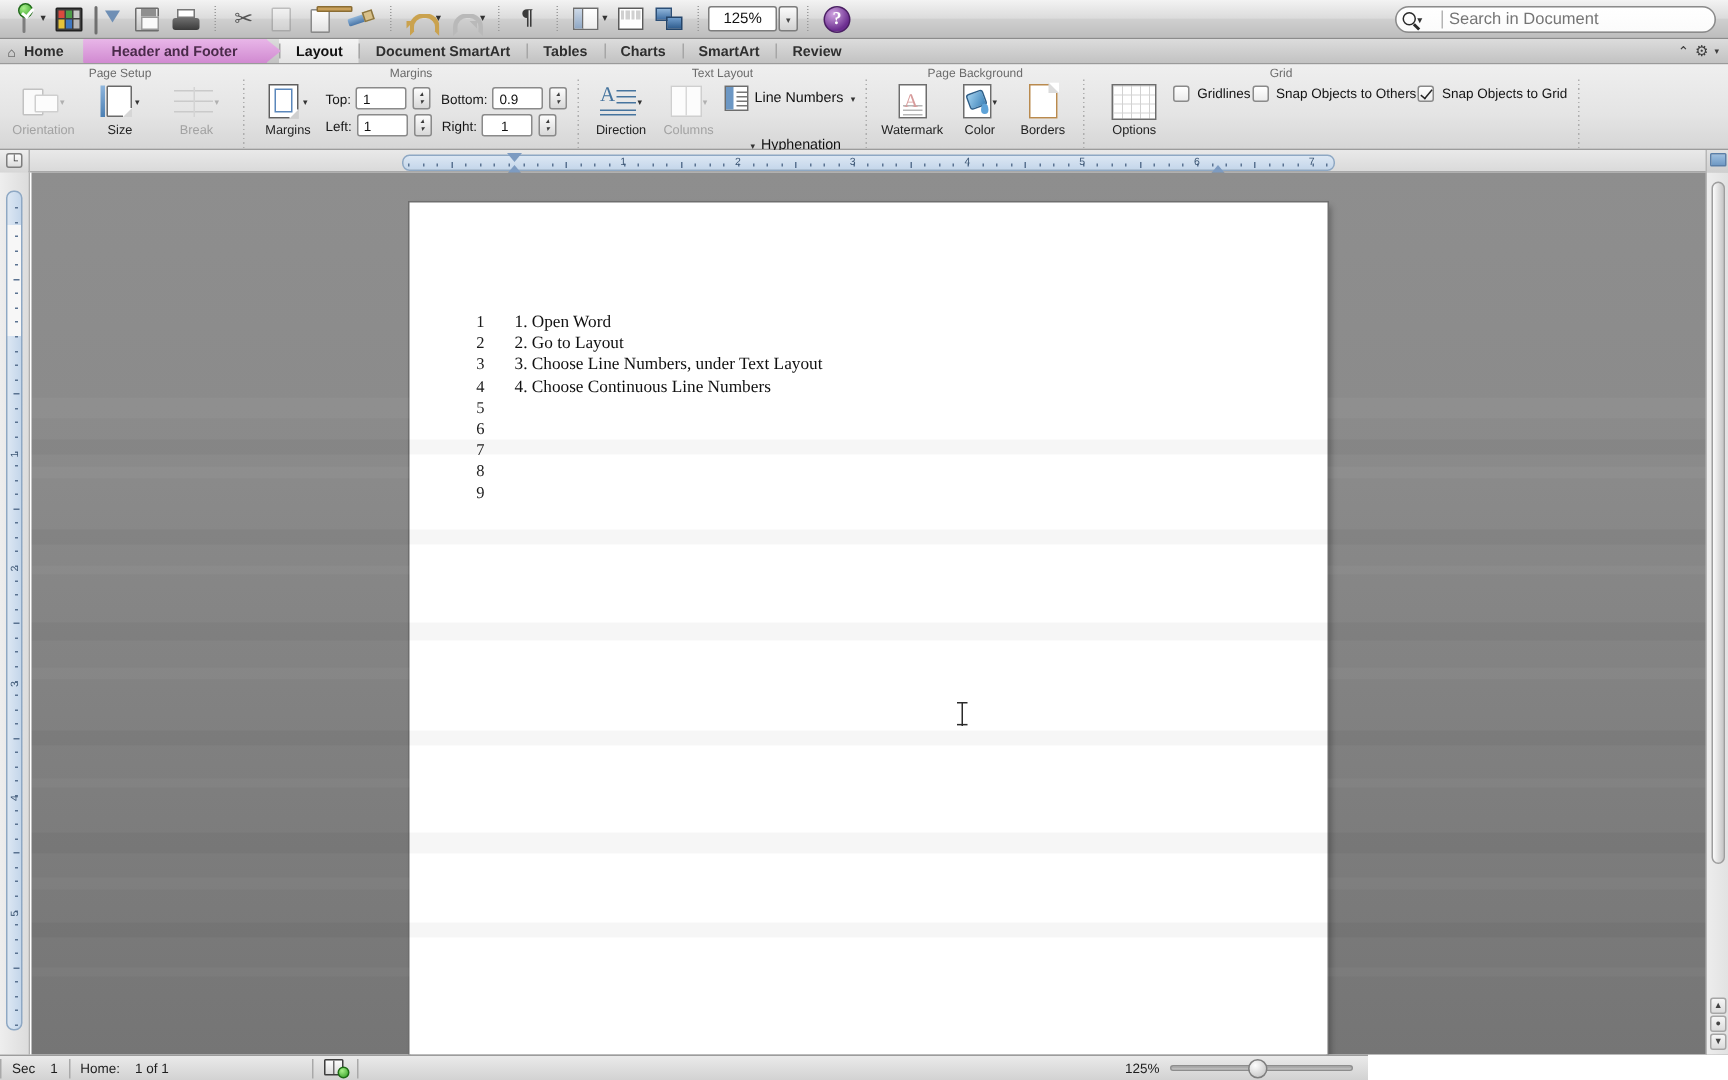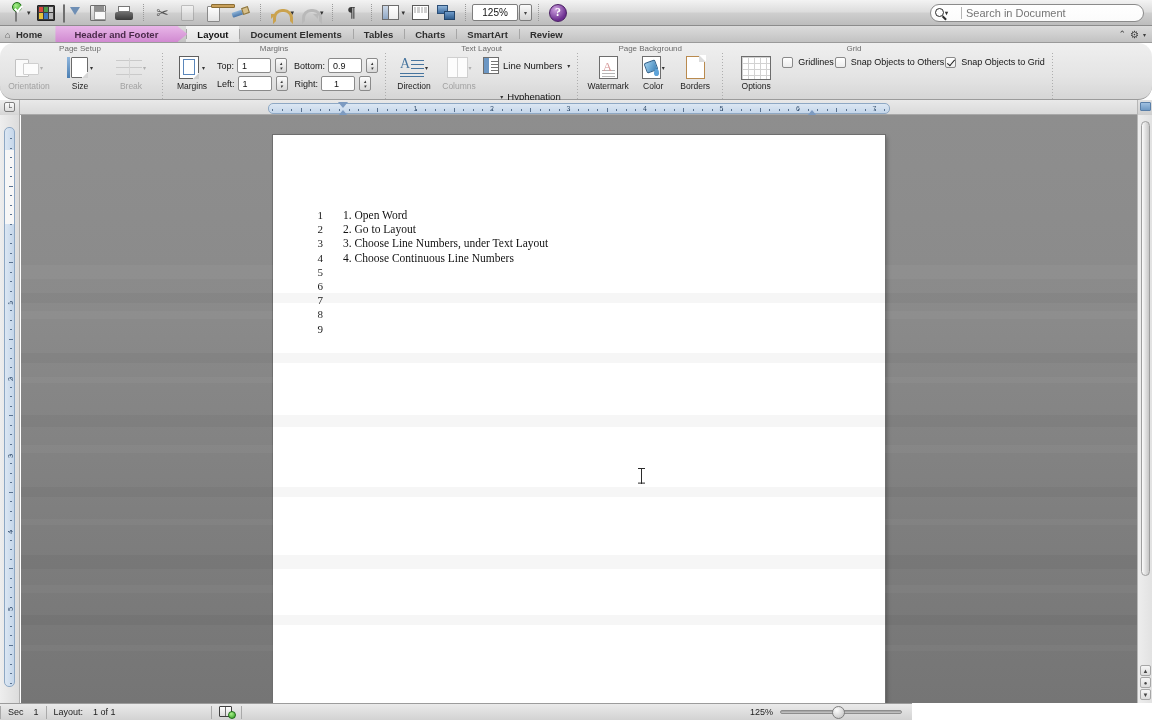--- a/index.html
+++ b/index.html
@@ -133,21 +133,21 @@
      clip-path:polygon(0 0,100% 50%,0 100%); z-index:2;}
   .tab.selected { background:linear-gradient(to bottom,#f4f4f4,#e3e3e3); color:#111;
      margin-left:8px; }
   .tabbar-right { margin-left:auto; display:flex; align-items:center; gap:4px; padding-right:6px;}
   .tb-chev { font-size:9px;color:#3d3d3d; }
   .tb-gear { font-size:10px;color:#3d3d3d; }
 
   
   .ribbon { position:absolute; left:0; top:43px; width:1152px; height:57px;
     background:linear-gradient(to bottom,#efefef 0%,#e4e4e4 60%,#d6d6d6 100%);
-    border-bottom:1px solid #9b9b9b; display:flex;border-radius:14px; }
+    border-bottom:1px solid #9b9b9b; display:flex; }
   .rgroup { position:relative; height:57px; display:flex; flex-direction:column;
      align-items:center; padding:0 5px; }
   .rgroup-title { font-size:8px; color:#6b6b6b; height:11px; line-height:11px; white-space:nowrap;}
   .rgroup-body { display:flex; align-items:flex-start; gap:3px; height:46px; }
   .rdiv { width:1px; height:46px; align-self:flex-end; margin:0 2px;
     background:repeating-linear-gradient(to bottom,#aeaeae 0 1px,transparent 1px 3px); }
 
   .rbtn { width:48px; display:flex; flex-direction:column; align-items:center; cursor:default; }
   .rbtn .glyph { height:27px; display:flex; align-items:center; justify-content:center; position:relative;}
   .rbtn .lbl { font-size:8.5px; color:#222; white-space:nowrap; line-height:10px; }
@@ -442,21 +442,21 @@
       <span class="home-ico">⌂</span>
       <span>Home</span>
     </div>
     <div class="tab active-chev">
       <span>Header and Footer</span>
     </div>
     <div class="tab selected">
       <span>Layout</span>
     </div>
     <div class="tab">
-      <span>Document Elements</span>
+      <span>Document SmartArt</span>
     </div>
     <div class="tab">
       <span>Tables</span>
     </div>
     <div class="tab">
       <span>Charts</span>
     </div>
     <div class="tab">
       <span>SmartArt</span>
     </div>
@@ -887,21 +887,21 @@
   </div>
 
   <div class="statusbar">
     <div class="st-sep"></div>
     <div class="st-cell">
       <span>Sec</span>
       <span>1</span>
     </div>
     <div class="st-sep"></div>
     <div class="st-cell">
-      <span>Layout:</span>
+      <span>Home:</span>
       <span>1 of 1</span>
     </div>
     <div class="st-sep" style="margin-left:88px"></div>
     <div class="st-cell">
       <span class="st-book">
         <span class="bk"></span>
           <span class="chk"></span>
       </span>
     </div>
     <div class="st-sep"></div>

